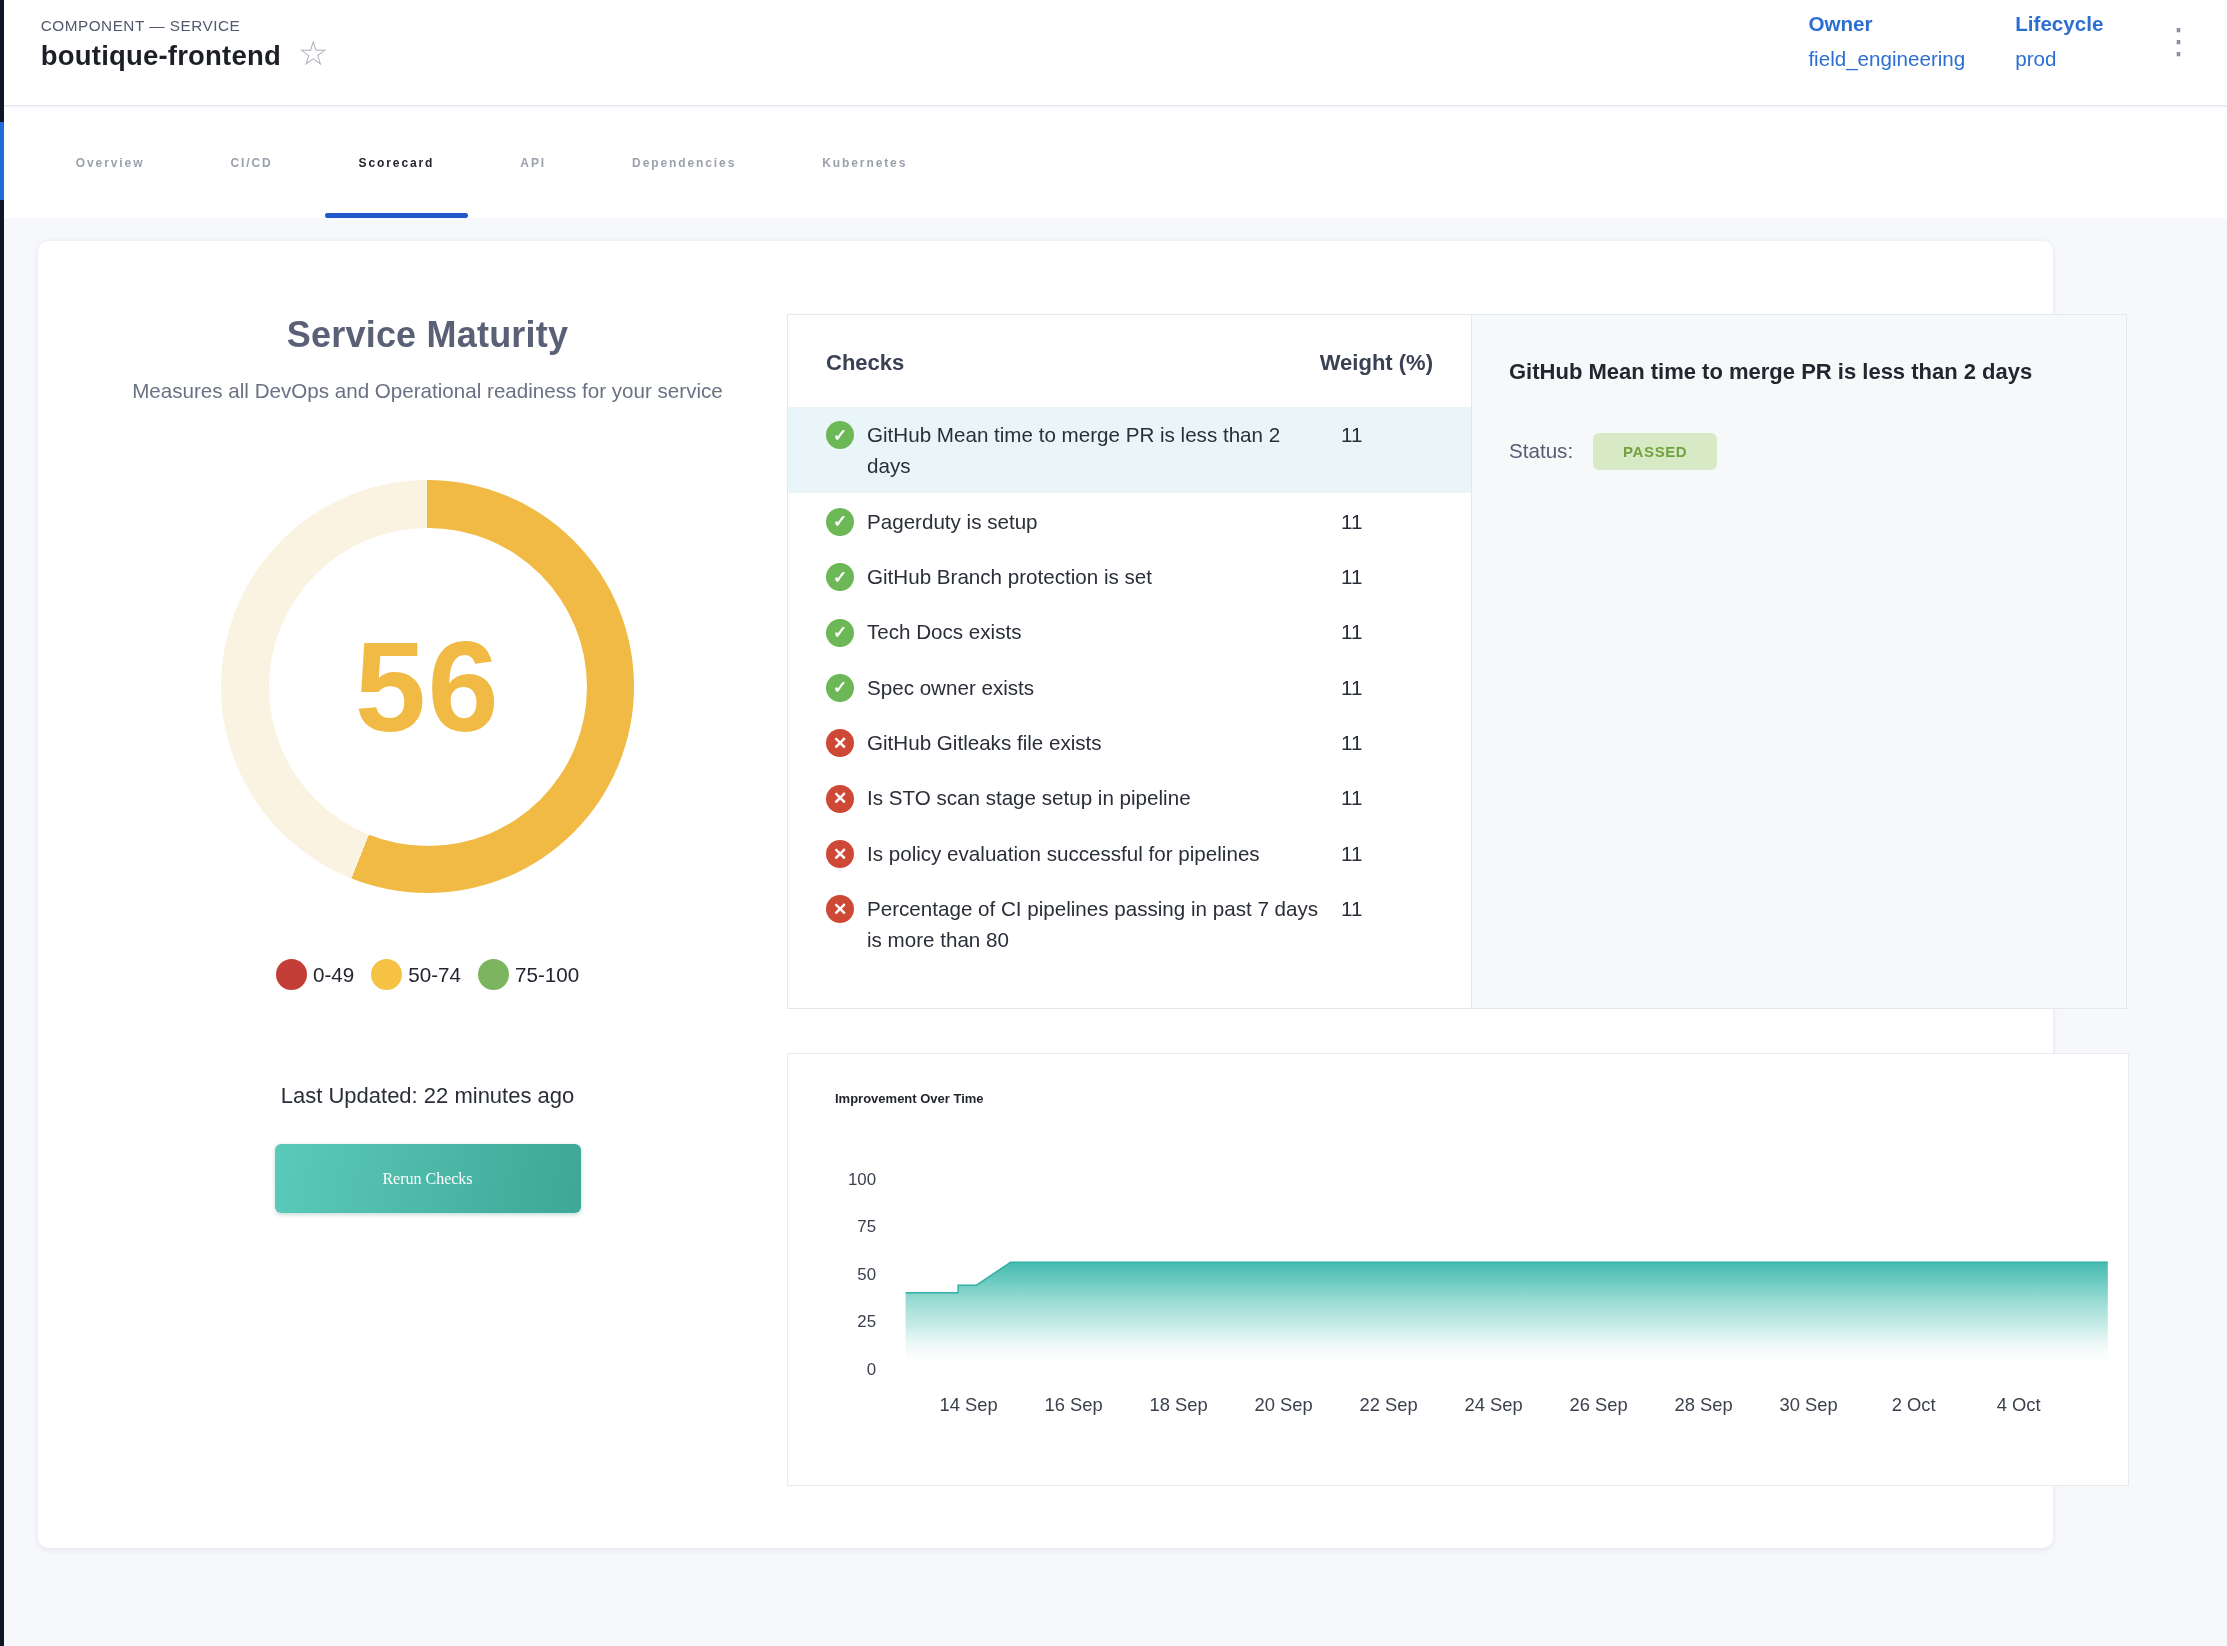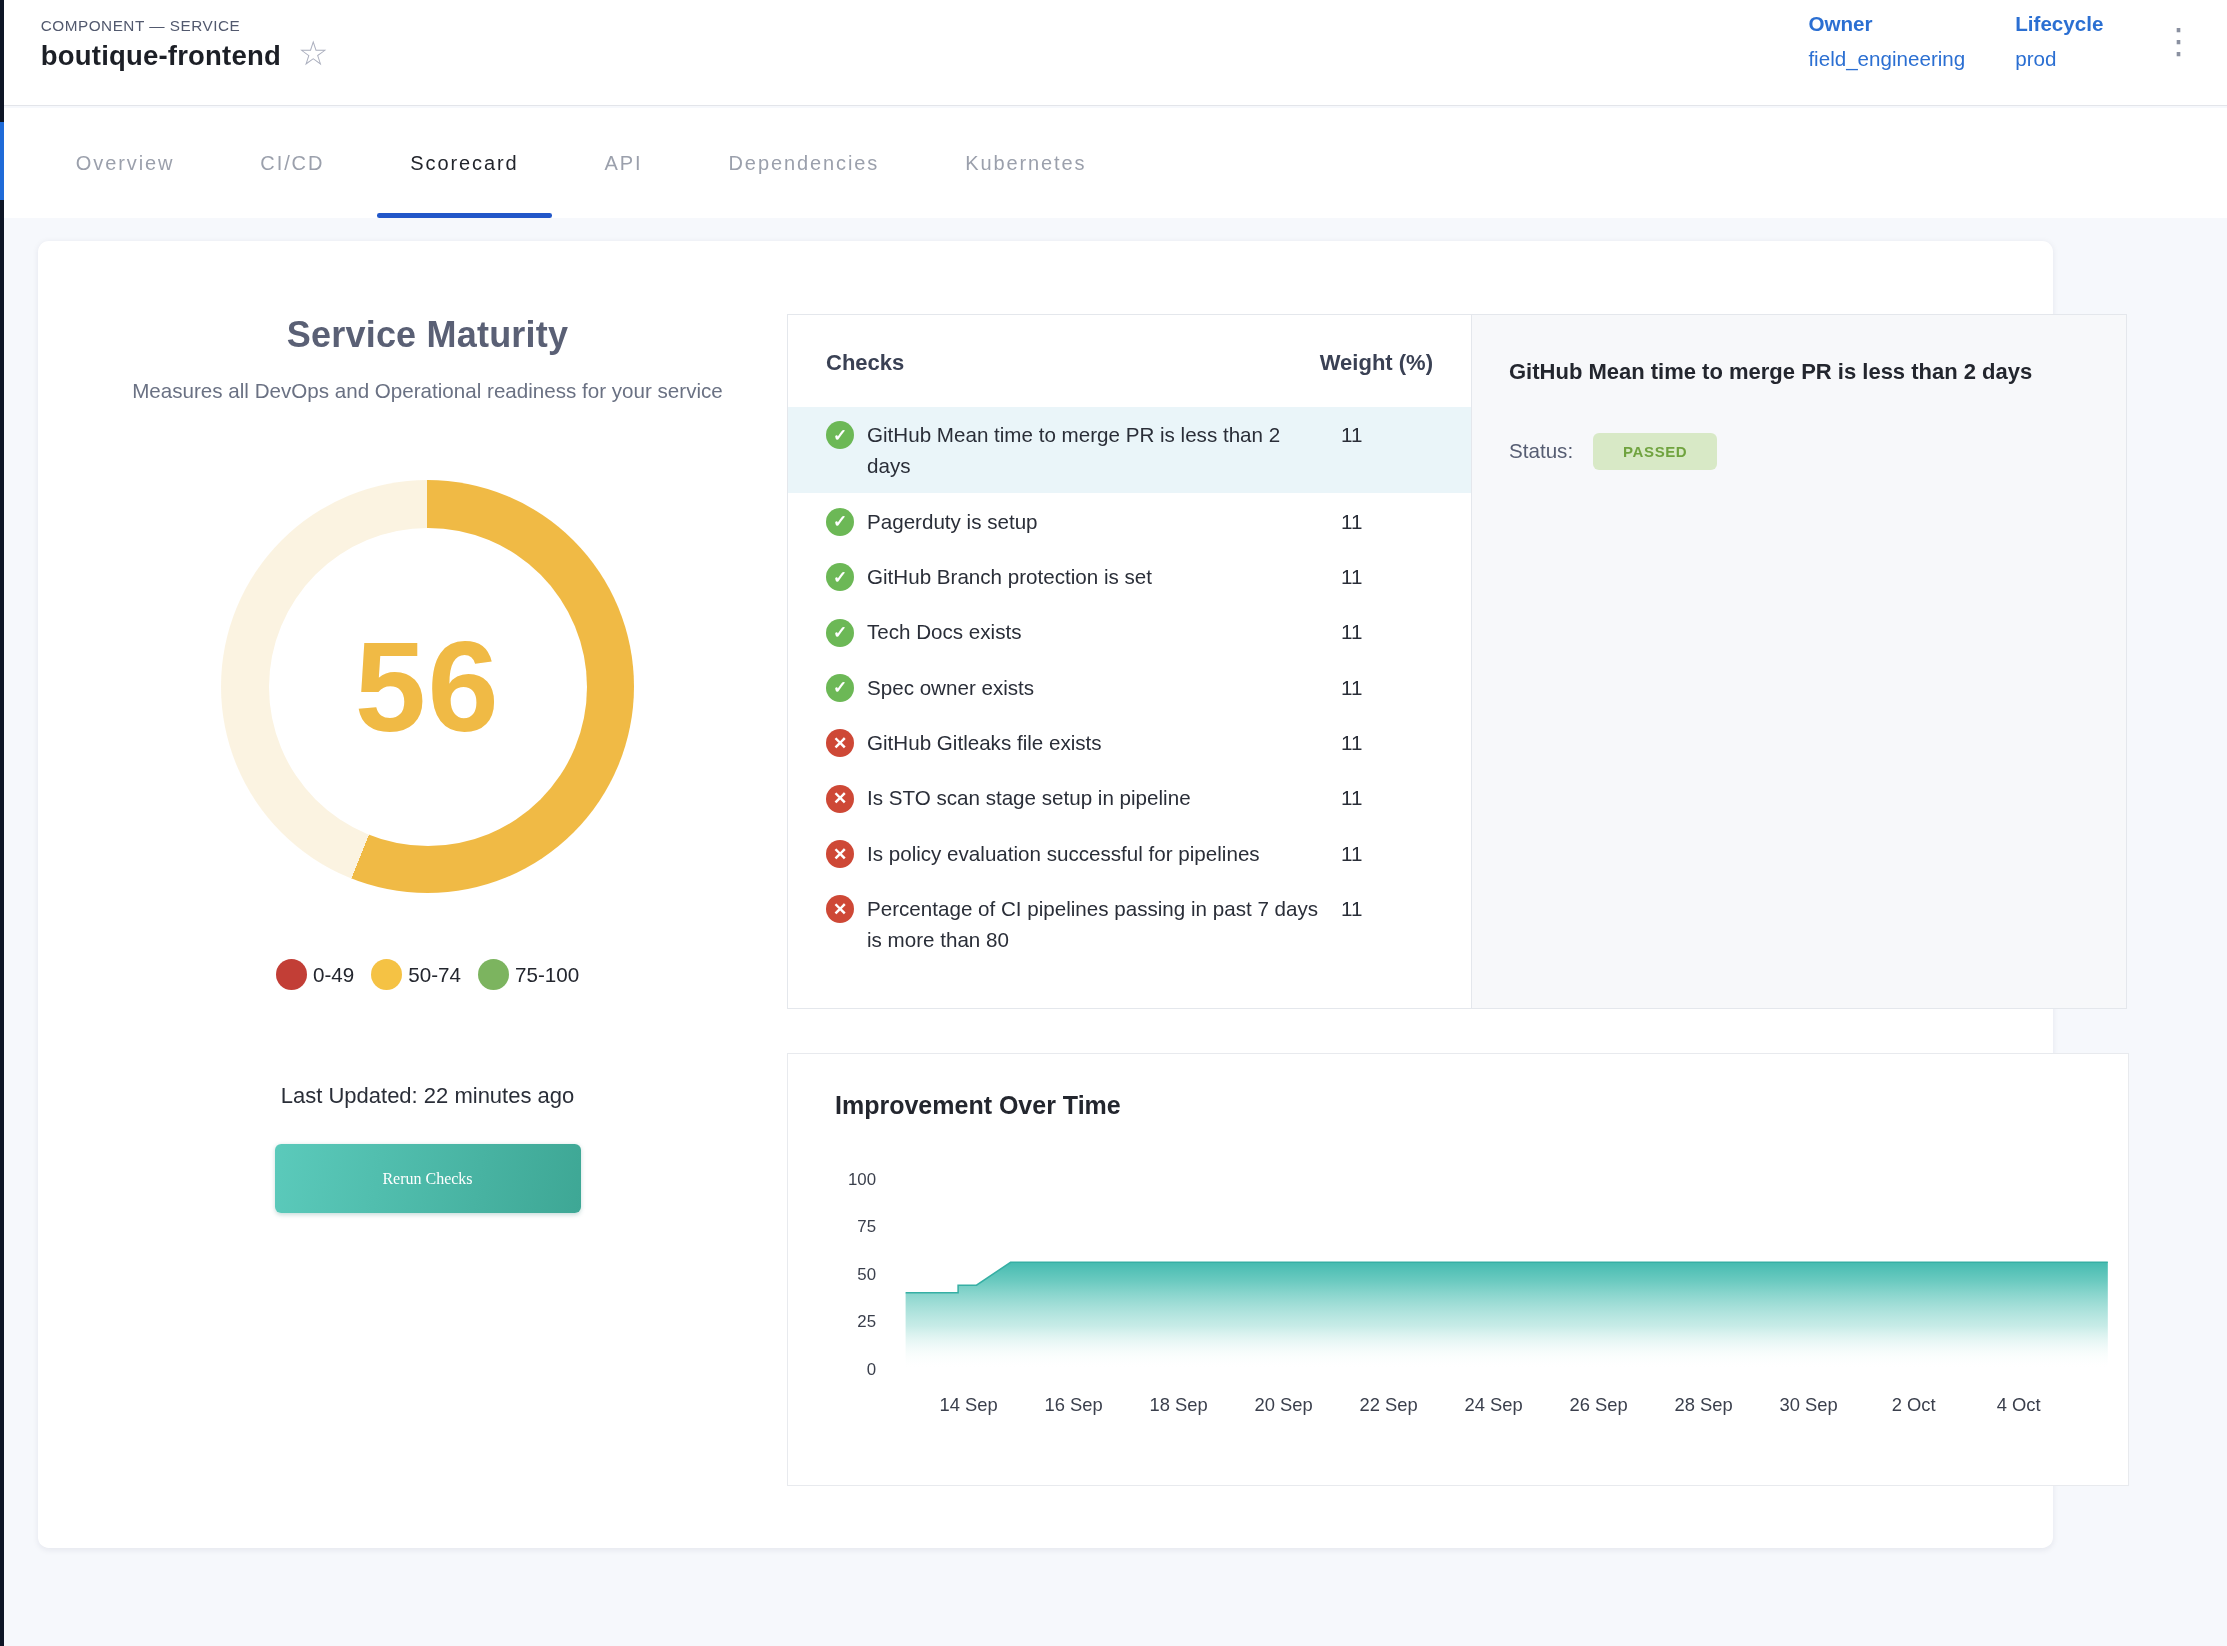--- a/index.html
+++ b/index.html
@@ -27,21 +27,21 @@
   .title-row{position:absolute;left:37px;top:40px;display:flex;align-items:flex-start}
   .title-row h1{font-size:27.5px;font-weight:700;color:#1C1F26;letter-spacing:0.2px}
   .star{font-size:34px;color:#ABAFBE;margin-left:17px;line-height:27.5px;cursor:pointer}
   .header-meta{position:absolute;right:31px;top:12.2px;display:flex;gap:50px;align-items:flex-start}
   .meta-label{font-size:20.6px;font-weight:700;color:var(--blue)}
   .meta-value{font-size:20.6px;color:var(--blue);margin-top:10.7px;display:block;text-decoration:none;cursor:pointer}
   .kebab{font-size:35px;color:#8A90A0;line-height:1;margin-top:10.7px;margin-left:7.6px;cursor:pointer;user-select:none}
 
   
   .tabs{position:absolute;left:3.8px;right:0;top:108px;height:110px;background:#fff;display:flex;align-items:stretch;padding-left:29px}
-  .tab{position:relative;display:flex;align-items:center;padding:0 43px;font-size:20px;font-weight:400;letter-spacing:1.9px;color:#9BA0AC;cursor:pointer}
+  .tab{position:relative;display:flex;align-items:center;padding:0 43px;font-size:12px;font-weight:700;letter-spacing:1.9px;color:#9BA0AC;cursor:pointer}
   .tab.active{color:#22252C}
   .tab.active::after{content:"";position:absolute;left:9.2px;right:9.2px;bottom:0;height:4.6px;background:var(--underline);border-radius:2.3px}
 
   
   .page{position:absolute;left:0;right:0;top:218px;bottom:0;background:var(--page-bg)}
   .card{position:absolute;left:38px;top:23px;width:2015px;height:1307px;background:#fff;border-radius:10.7px;box-shadow:0 1.5px 6.1px rgba(20,30,60,.08)}
 
   
   .left-col{position:absolute;left:61px;top:0;width:657px;display:flex;flex-direction:column;align-items:center;padding-top:73px;text-align:center}
   .left-col h2{font-size:36px;font-weight:700;color:var(--slate);letter-spacing:0.2px}
@@ -72,21 +72,21 @@
   .row .wt{width:99px;font-size:20.6px;color:#2A2E38;line-height:31px}
 
   .detail{flex:1;background:#F7F8FA;border-left:1.5px solid var(--border);padding:27.5px 37px}
   .detail h3{font-size:22px;font-weight:700;color:#23262E;line-height:57px;max-width:535px}
   .status-row{margin-top:33px;display:flex;align-items:center}
   .status-lbl{font-size:20.6px;color:#565D72}
   .badge{margin-left:20px;background:var(--badge-bg);color:var(--badge-fg);font-size:15px;font-weight:700;letter-spacing:0.6px;padding:10px 30px;border-radius:6.1px}
 
   
   .chart-box{position:absolute;left:749px;top:812px;width:1342px;height:433px;border:1.5px solid #E8EAEE;background:#fff}
-  .chart-title{position:absolute;left:47px;top:37px;font-size:25px;font-weight:700;color:#23262E}
+  .chart-title{position:absolute;left:47px;top:37px;font-size:13px;font-weight:700;color:#23262E}
   .chart-box svg{position:absolute;left:0;top:0;width:100%;height:100%}
   .tick{font-size:22px;fill:#3A3F4C}
   .xtick{font-size:24px;fill:#3A3F4C}
 </style>
 </head>
 <body>
 
 <div class="left-strip">
   <div class="strip-active"></div>
 </div>

